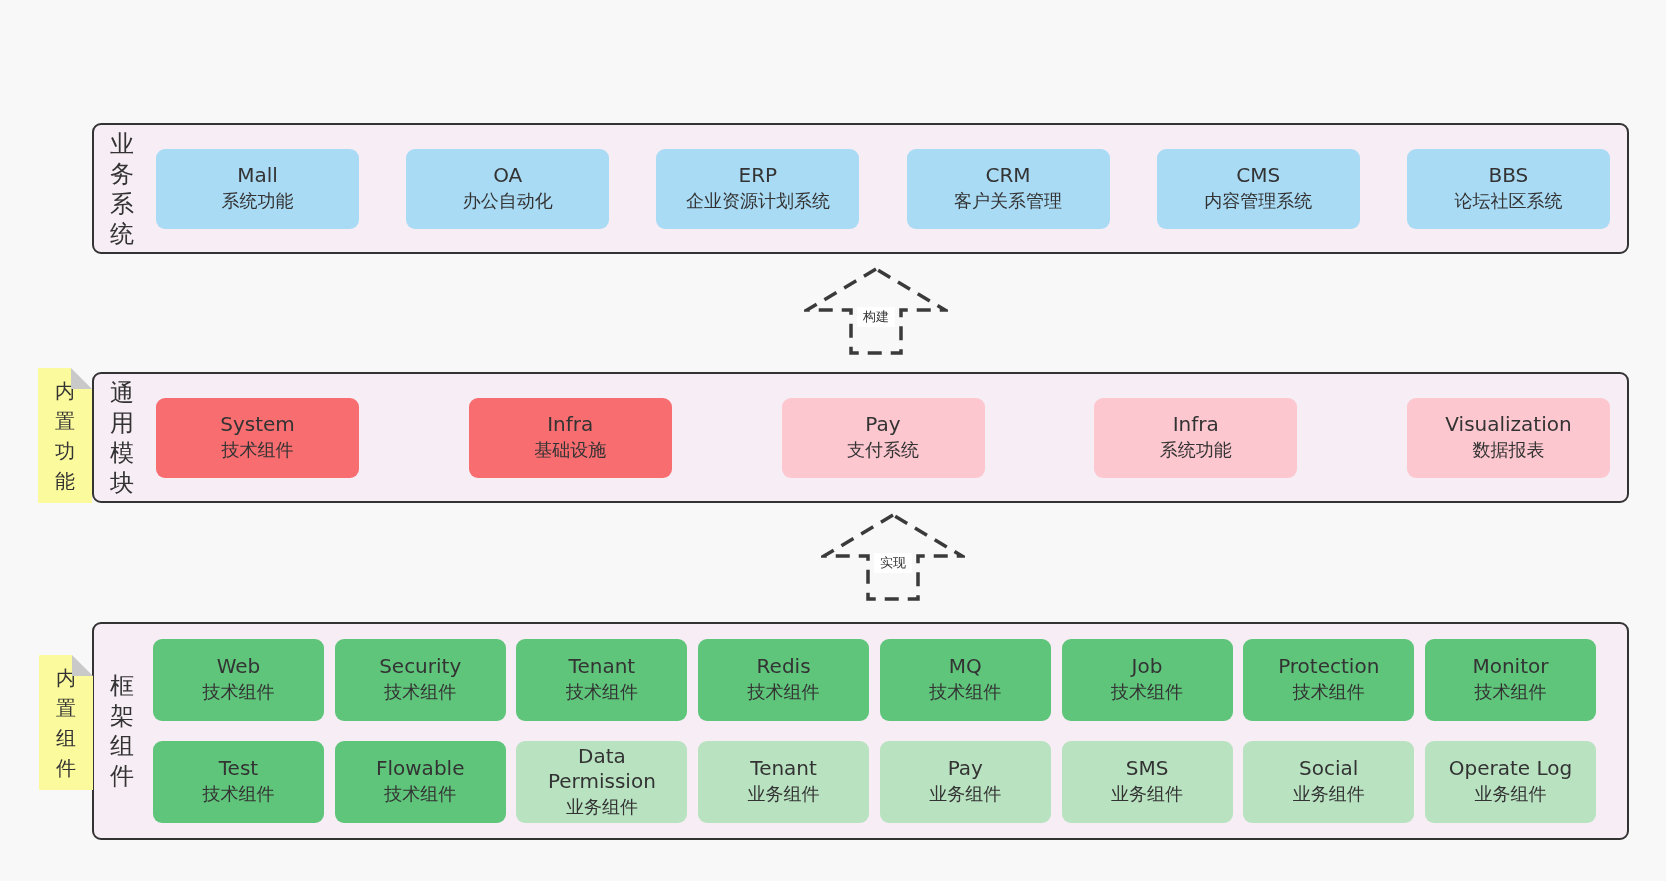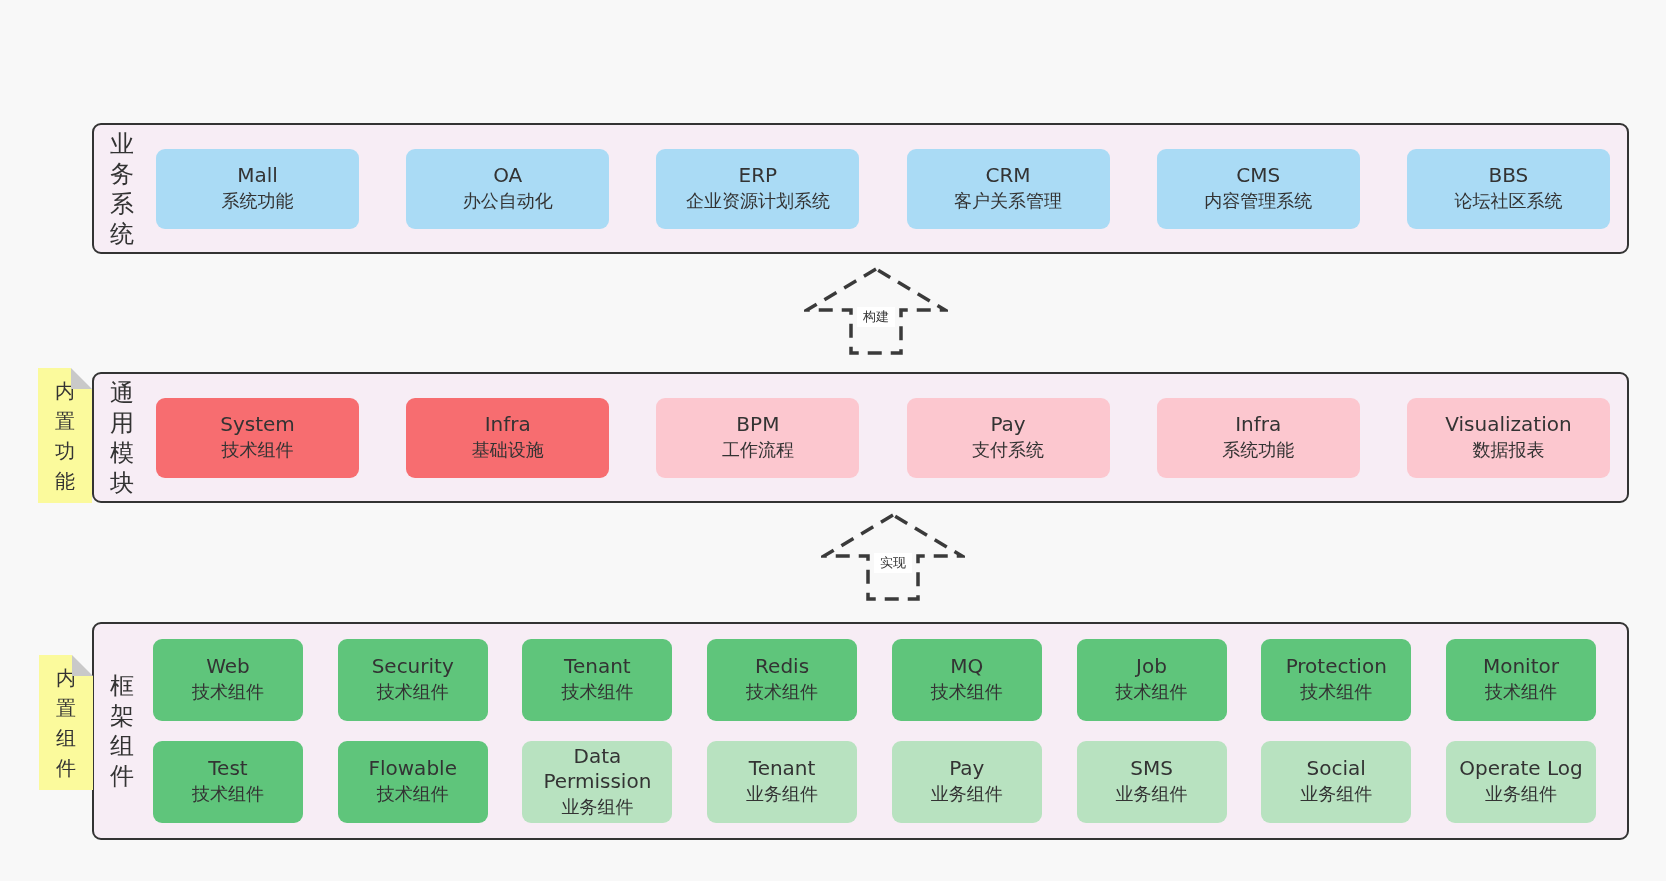--- a/index.html
+++ b/index.html
@@ -22,21 +22,21 @@
   }
   .vch{display:block}
   .rows{flex:1;display:flex;flex-direction:column;gap:20px;margin:0 17px 0 62px}
   .b3 .rows{margin:0 31px 0 59px}
   .row{display:flex;justify-content:space-between}
   .box{
     border-radius:9px;display:flex;flex-direction:column;justify-content:center;
     align-items:center;text-align:center;box-sizing:border-box;padding:4px 6px;
   }
   .b1 .box,.b2 .box{width:203px;height:80px}
-  .b3 .box{width:150px;height:82px}
+  .b3 .box{width:171px;height:82px}
   .box .en{font-size:20px;line-height:1.25}
   .box .zh{font-size:18px;line-height:1.45}
   .v-blue{background:var(--blue,#aadbf5)}
   .v-red{background:var(--red,#f76d70)}
   .v-pink{background:var(--pink,#fcc7cf)}
   .v-green{background:var(--green,#5fc57b)}
   .v-lightgreen{background:var(--lightgreen,#b8e2c0)}
   .note{
     position:absolute;width:54px;height:135px;box-sizing:border-box;
     padding-top:8px;font-size:20px;line-height:30px;text-align:center;
@@ -109,24 +109,20 @@
         <div class="row">
           <div class="box v-red">
             <div class="en">System</div>
             <div class="zh">技术组件</div>
           </div>
           <div class="box v-red">
             <div class="en">Infra</div>
             <div class="zh">基础设施</div>
           </div>
           <div class="box v-pink">
-            <div class="en">BPM</div>
-            <div class="zh">工作流程</div>
-          </div>
-          <div class="box v-pink">
             <div class="en">Pay</div>
             <div class="zh">支付系统</div>
           </div>
           <div class="box v-pink">
             <div class="en">Infra</div>
             <div class="zh">系统功能</div>
           </div>
           <div class="box v-pink">
             <div class="en">Visualization</div>
             <div class="zh">数据报表</div>

